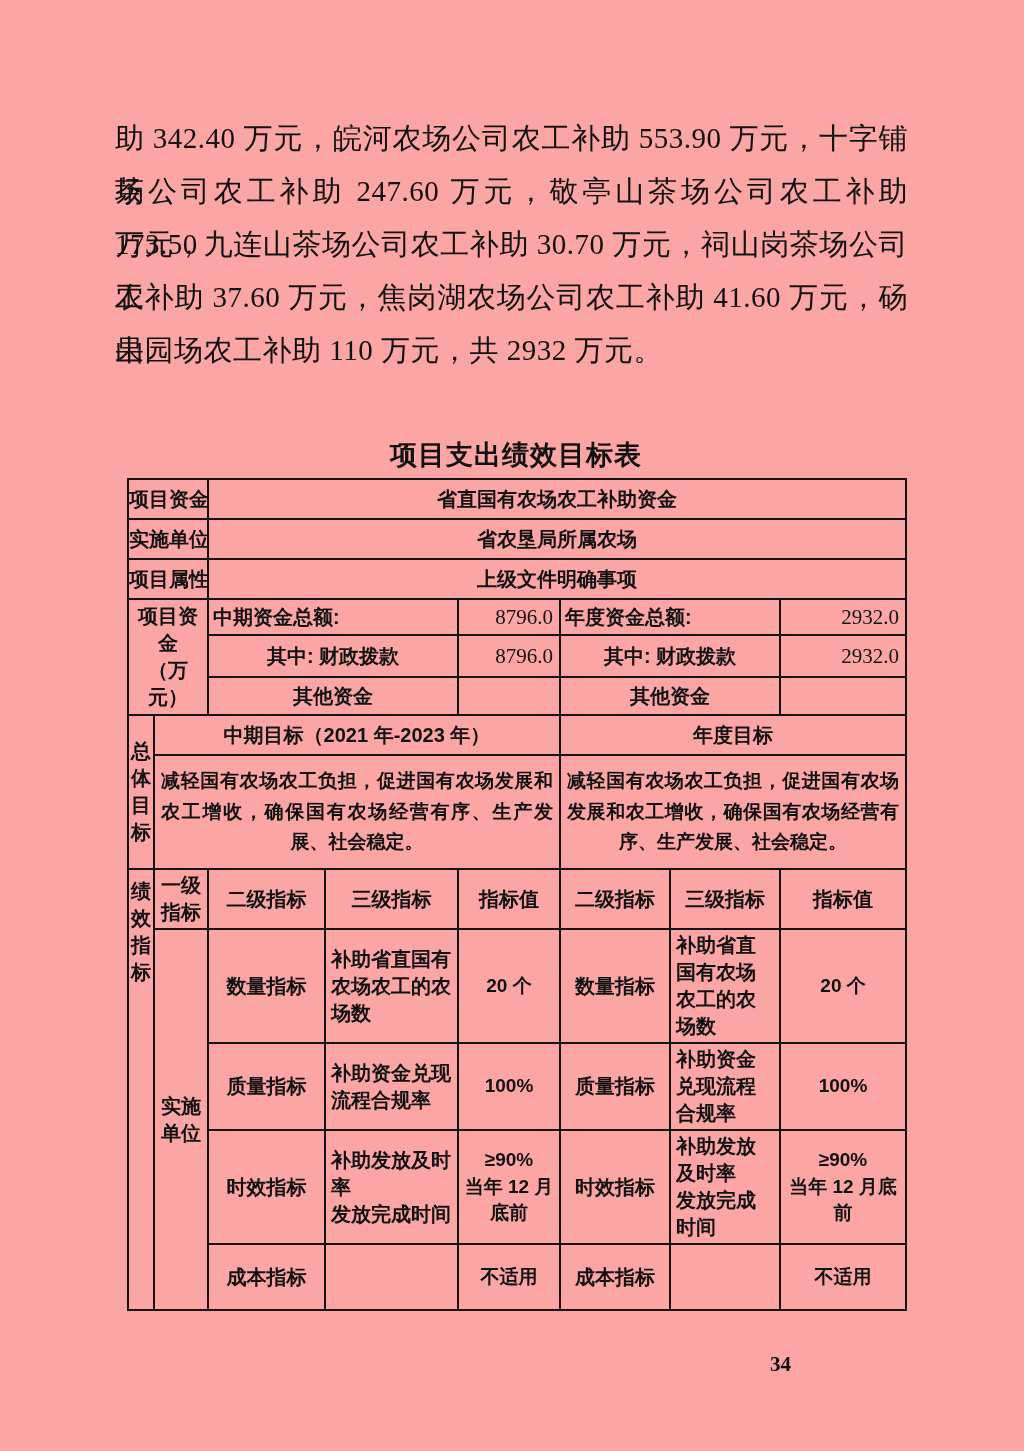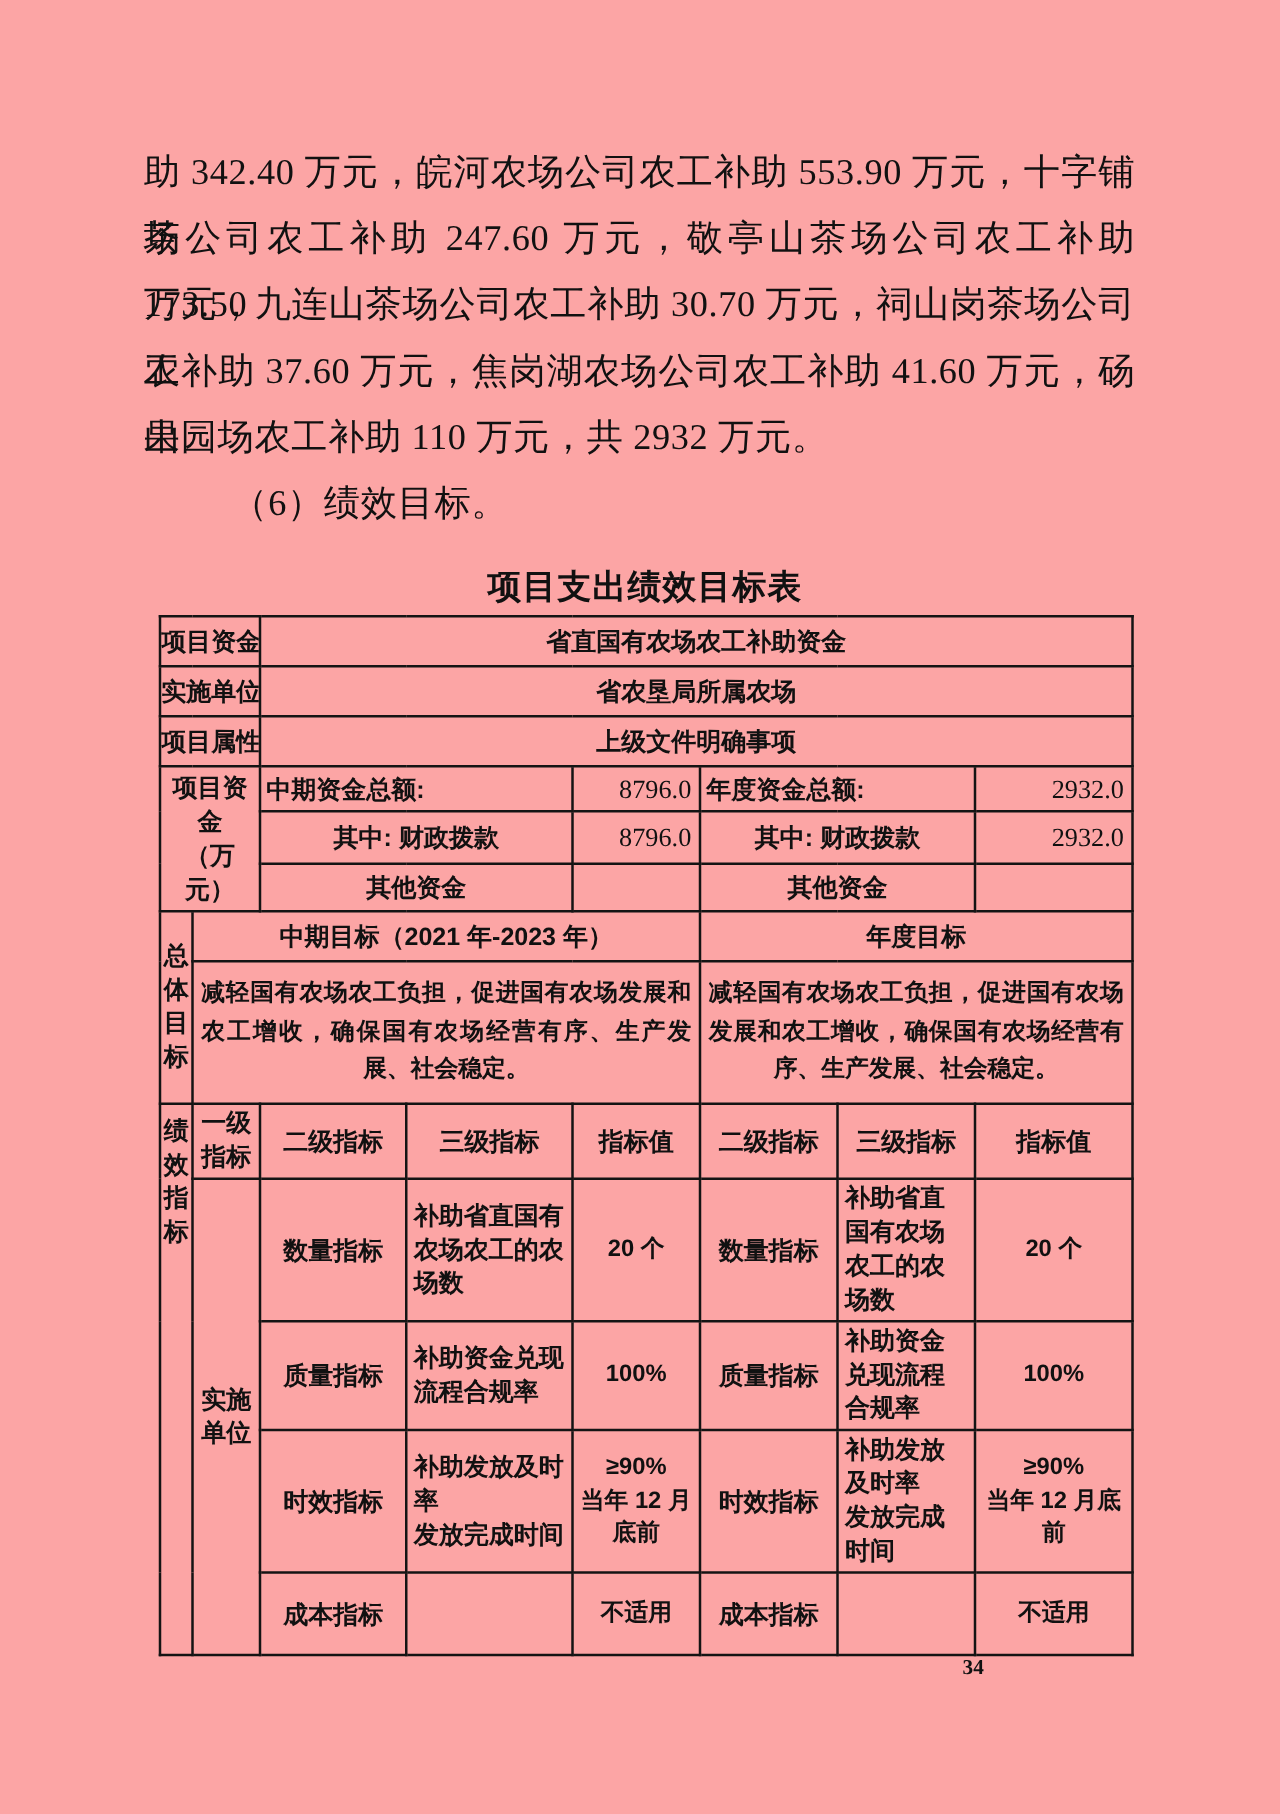--- a/index.html
+++ b/index.html
@@ -11,21 +11,21 @@
     color:#111;
     font-family:"Liberation Serif","DejaVu Serif",serif;
     overflow:hidden;
   }
   
   .body-text { position:absolute; left:115px; top:112px; width:793px; }
   .line { font-size:29px; line-height:53px; height:53px; letter-spacing:0.5px; white-space:nowrap; }
   .jf { text-align:justify; text-align-last:justify; white-space:normal; }
   .item-line { padding-left:70px; }
   
-  .table-block { position:absolute; left:127px; top:452px; width:778px; }
+  .table-block { position:absolute; left:127px; top:438px; width:778px; }
   .tbl-title { text-align:center; font-family:"Liberation Sans","DejaVu Sans",sans-serif;
                font-weight:700; font-size:27px; line-height:34px; letter-spacing:1px; }
   .tbl-sub   { text-align:center; font-size:19px; line-height:26px; margin-top:4px; }
   table { border-collapse:collapse; table-layout:fixed; width:778px; margin-top:6px;
           font-family:"Liberation Sans","DejaVu Sans",sans-serif; }
   td { border:2px solid #141414; font-size:20px; font-weight:600; text-align:center;
        vertical-align:middle; padding:2px 4px; overflow:hidden; }
   .h40{height:40px}.h36{height:36px}.h42{height:42px}.h38{height:38px}
   .h114{height:114px}.h51{height:51px}.h82{height:82px}.h75{height:75px}
   .h101{height:101px}.h66{height:66px}
@@ -34,35 +34,34 @@
   .num { text-align:right; padding-right:6px; font-weight:400; font-size:21px;
          font-family:"Liberation Serif","DejaVu Serif",serif; }
   .pre { white-space:pre-line;margin-left:17px; }
   .vcell { padding:2px 1px; line-height:1.35; word-break:break-all; }
   .vtop { vertical-align:top; padding-top:8px; }
   .goal { font-size:19px; line-height:1.6; text-align:justify; text-align-last:center;
           padding:4px 6px; }
   .l3 { text-align:left; line-height:1.35; padding:2px 5px; }
   .val { font-size:19px; line-height:1.4; }
   
-  .page-num { position:absolute; left:770px; top:1324px; font-size:17px; font-weight:700;
+  .page-num { position:absolute; left:770px; top:1352px; font-size:21px; font-weight:700;
               font-family:"Liberation Serif","DejaVu Serif",serif; }
 </style>
 </head>
 <body>
 
 <div class="page">
 
   <div class="body-text">
     <div class="line jf">助 342.40 万元，皖河农场公司农工补助 553.90 万元，十字铺茶</div>
     <div class="line jf">场公司农工补助 247.60 万元，敬亭山茶场公司农工补助 173.50</div>
     <div class="line jf">万元，九连山茶场公司农工补助 30.70 万元，祠山岗茶场公司农</div>
     <div class="line jf">工补助 37.60 万元，焦岗湖农场公司农工补助 41.60 万元，砀山</div>
     <div class="line">果园场农工补助 110 万元，共 2932 万元。</div>
-    <div class="line item-line">（6）绩效目标。</div>
   </div>
 
   <div class="table-block">
     <div class="tbl-title">项目支出绩效目标表</div>
 
     <table>
       <colgroup>
         <col style="width:26px">
           <col style="width:54px">
           <col style="width:117px">

